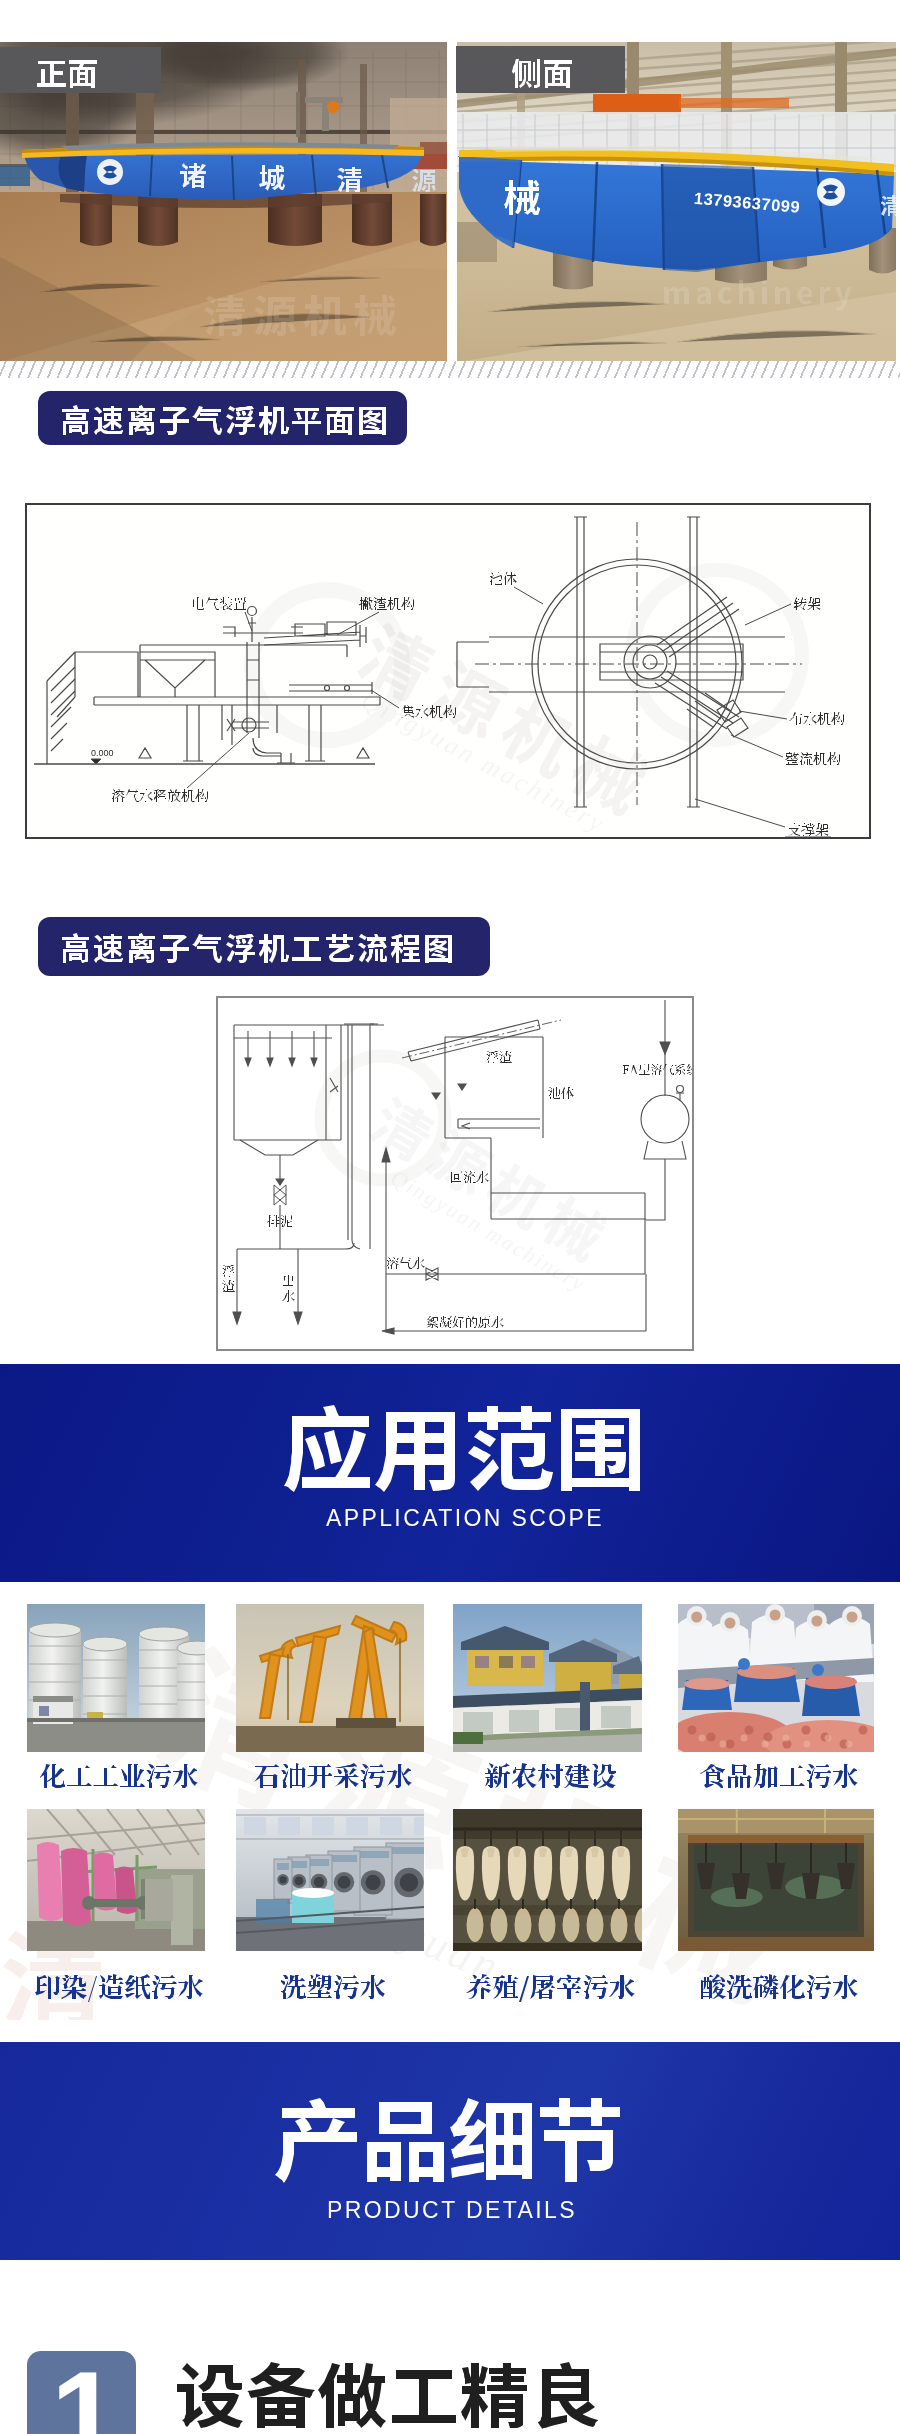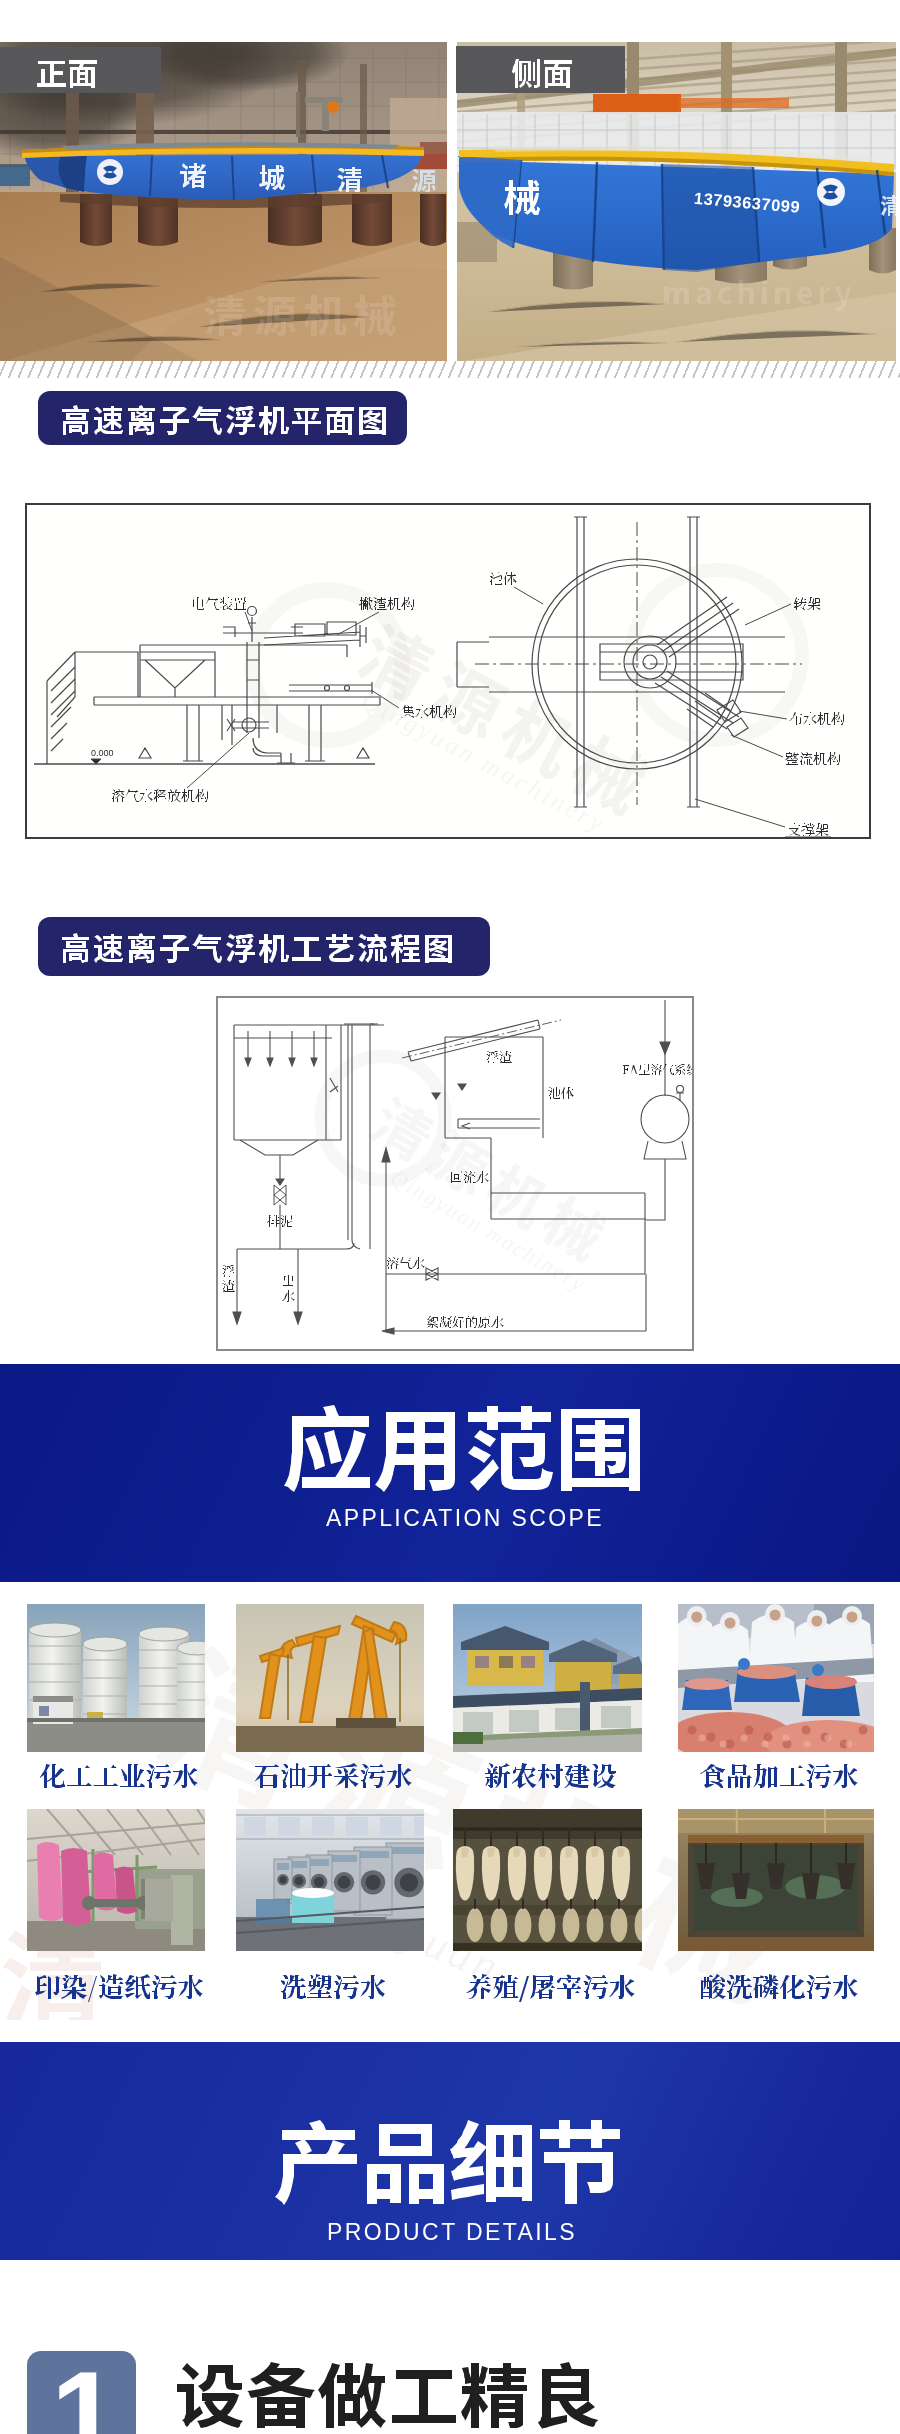--- a/index.html
+++ b/index.html
@@ -825,21 +825,21 @@
 
 <div class="abs" style="left:658px;top:1965px;width:236px;height:40px;">
 <svg width="236" height="40" viewBox="0 0 236 40">
         <path d="M61 22Q61 22 61 22Q61 23 60 23Q59 25 58 27Q56 28 54 29L54 29Q55 28 56 25Q57 23 58 21ZM58 25Q59 27 60 28Q62 30 63 30Q65 31 68 31L67 32Q66 32 65 34Q63 33 62 32Q60 31 59 29Q58 28 58 25ZM62 24 64 23 66 25Q66 25 66 25Q66 25 65 25Q64 28 63 29Q61 31 59 32Q57 34 53 34L53 34Q56 33 57 32Q59 30 60 28Q62 26 62 24ZM63 24V25H58L58 24ZM61 17Q63 18 64 18Q65 19 66 19Q67 20 67 21Q67 21 66 22Q66 22 65 22Q65 23 64 22Q64 21 64 20Q63 20 62 19Q62 18 61 18ZM61 18Q61 19 60 19Q60 19 60 19Q58 20 57 21Q56 22 54 23L54 23Q55 22 56 20Q57 18 58 17ZM62 11Q62 11 62 11Q62 11 61 11L62 11Q61 12 60 12Q59 13 58 14Q57 15 56 15V15H57Q57 16 56 17Q56 18 55 18L54 15Q54 15 55 14Q55 14 55 14Q56 14 56 13Q57 13 57 12Q58 11 58 11Q58 10 59 9ZM55 15Q55 15 57 15Q59 15 61 15Q63 15 65 14V15Q64 15 61 16Q59 17 56 17ZM62 12Q64 12 65 13Q66 14 66 14Q67 15 67 16Q67 16 67 17Q66 17 66 17Q65 17 64 17Q64 16 64 15Q63 14 63 13Q62 13 62 12ZM48 16H46V12H48ZM48 18Q48 19 48 20Q48 21 47 23Q47 24 45 25L45 25Q46 24 46 22Q46 21 46 20Q46 19 46 18V16H48ZM45 33Q45 33 45 34Q45 34 44 34Q44 34 43 34H43V16V15L46 16H52V17H45ZM50 16Q50 16 50 17Q50 17 50 17V22Q50 22 50 22H51Q51 22 51 22Q51 22 51 22Q51 22 51 22Q51 22 51 22Q51 22 52 22H52L52 22Q52 22 52 23Q53 23 53 23Q53 23 52 24Q52 24 51 24H50Q49 24 49 24Q49 23 49 23V16ZM51 12V16H49V12ZM51 16 52 15 55 17Q55 17 54 17Q54 17 54 17V33Q54 33 53 33Q53 33 52 33Q52 34 52 34H51V16ZM53 31V32H44V31ZM52 27V28H44V27ZM52 10Q52 10 53 10Q53 10 54 11Q55 11 55 12Q55 12 54 12H43L42 12H51Z M71 10Q73 10 74 10Q75 11 75 11Q76 12 76 13Q76 13 76 14Q75 14 75 14Q74 14 73 14Q73 13 73 13Q72 12 72 11Q71 11 71 10ZM69 15Q71 16 72 16Q73 17 73 17Q73 18 73 18Q73 19 73 19Q72 20 72 20Q71 20 71 19Q71 19 70 18Q70 17 69 17Q69 16 69 16ZM70 26Q71 26 71 26Q71 26 71 26Q71 26 71 25Q71 25 72 25Q72 24 72 24Q73 23 73 22Q74 20 75 18Q75 17 77 14L77 14Q77 15 76 16Q76 17 76 19Q75 20 75 21Q74 23 74 24Q74 24 74 25Q74 26 73 26Q73 27 73 27Q73 28 74 28Q74 29 74 29Q74 30 74 31Q74 31 74 32Q74 33 74 34Q73 34 72 34Q72 34 71 34Q71 34 71 33Q71 32 71 30Q71 29 71 28Q71 28 70 27Q70 27 70 27Q70 27 69 27V26Q69 26 69 26Q70 26 70 26Q70 26 70 26ZM75 21H89L91 19Q91 19 91 19Q91 19 92 20Q92 20 93 21Q93 21 94 21Q94 22 93 22Q93 22 93 22H76ZM83 10 87 10Q87 10 87 10Q87 11 86 11V21H83ZM78 10 83 11Q83 11 82 12Q82 12 82 12Q81 15 80 17Q78 19 77 20L76 20Q77 18 78 16Q78 13 78 10ZM79 15H88L90 13Q90 13 90 13Q91 13 91 14Q92 14 92 15Q93 15 93 15Q93 16 92 16H79ZM85 21H88Q88 21 88 22Q88 22 88 22V30Q88 31 88 31Q88 31 89 31H90Q90 31 91 31Q91 31 91 31Q91 31 91 31Q92 31 92 30Q92 30 92 30Q92 29 92 28Q93 28 93 27H93L93 31Q94 31 94 31Q94 31 94 32Q94 32 94 33Q93 33 92 33Q91 34 90 34H88Q87 34 86 33Q85 33 85 33Q85 32 85 31ZM80 21H83Q83 23 82 25Q82 27 81 29Q80 31 79 32Q77 33 74 34L74 34Q77 32 78 30Q79 28 79 26Q80 24 80 21Z M115 25Q115 26 115 26Q115 26 114 26L114 25Q114 26 114 26Q114 27 114 28Q114 29 113 29H114L113 30L111 28Q111 28 111 28Q112 28 112 28L112 29Q112 28 112 27Q112 27 112 26Q112 25 113 25ZM119 27Q119 27 119 27Q119 27 120 28Q120 28 121 29Q121 29 120 29H113V28H118ZM114 15Q114 16 116 17Q117 17 118 18Q119 18 121 19L121 19Q119 19 119 21Q117 20 116 19Q114 17 113 15ZM114 10Q114 10 114 10Q114 10 114 11V21Q114 21 113 21Q113 22 112 22Q112 22 111 22H111V9ZM118 21Q118 21 118 21Q118 22 118 22V34Q118 34 117 34Q117 34 117 34Q116 34 116 34H115V21ZM119 12Q119 12 119 12Q119 12 118 12Q117 13 116 14Q115 15 114 16L114 15Q114 14 115 13Q115 12 116 10ZM110 22Q109 22 109 22Q109 22 109 22Q108 24 107 26Q106 27 105 28L104 28Q105 27 106 25Q106 23 106 21ZM109 23 111 22 113 24Q113 24 113 24Q112 24 112 24Q111 26 110 28Q109 30 108 32Q106 33 104 34L104 34Q106 33 107 31Q108 29 109 27Q109 25 110 23ZM112 16Q111 18 109 19Q107 21 105 22L105 21Q106 20 108 18Q109 17 109 15H112ZM106 11Q108 11 109 11Q109 12 110 12Q110 13 110 14Q110 14 110 14Q109 15 109 15Q108 15 108 14Q108 14 107 13Q107 12 107 12Q106 11 106 11ZM106 25Q107 26 108 26Q109 27 109 27Q109 28 108 28Q108 28 108 28Q107 28 107 28Q107 27 106 27Q106 26 106 25ZM110 23V24H107L107 23ZM118 22Q118 22 119 22Q119 22 119 23Q120 23 120 24Q120 24 120 24H113L113 23H117ZM118 13Q118 13 118 14Q119 14 119 15Q120 15 120 15Q120 16 120 16H105L105 15H116ZM100 33Q100 33 99 33Q99 33 98 33H97V21L98 19L100 20H100ZM101 20 103 19 105 21Q105 21 104 21V31Q104 31 104 32Q103 32 103 32Q102 32 102 32H102V20ZM103 30V30H99V30ZM103 20V21H99V20ZM101 13Q101 17 99 20Q98 24 95 26L95 26Q96 24 97 22Q97 19 98 17Q98 14 98 12H101ZM103 10Q103 10 104 11Q104 11 105 11Q106 12 106 12Q106 13 105 13H95L95 12H102Z M134 10 138 10Q138 11 137 11Q137 11 137 11V30Q137 30 137 30Q137 31 138 31H141Q142 31 142 31Q143 31 143 31Q143 30 143 30Q144 30 144 30Q144 30 144 29Q145 27 145 26H145L146 30Q146 31 147 31Q147 31 147 32Q147 32 146 33Q146 33 144 33Q143 34 140 34H138Q136 34 135 33Q134 33 134 32Q134 32 134 31ZM142 14 146 16Q146 17 145 17Q145 17 145 17Q143 18 142 20Q140 21 138 23Q136 24 134 25Q131 27 129 28L129 27Q131 26 133 24Q135 23 137 21Q138 19 140 17Q141 15 142 14ZM125 18 126 17 129 18Q129 18 129 18Q129 18 128 18V34Q128 34 128 34Q128 34 127 34Q126 34 126 34H125ZM128 10 132 11Q132 11 132 11Q131 12 131 11Q130 14 128 16Q127 19 125 21Q124 22 122 24L122 23Q123 22 124 20Q125 17 126 15Q127 12 128 10Z M150 26Q150 26 151 26Q151 26 151 26Q151 26 151 25Q151 25 152 25Q152 24 152 23Q152 23 153 21Q154 20 154 18Q155 16 157 13L157 13Q157 14 156 16Q156 17 155 18Q155 20 155 21Q154 22 154 23Q154 24 154 25Q153 26 153 26Q153 27 153 27Q153 28 153 28Q154 29 154 29Q154 30 154 31Q154 31 154 32Q154 33 154 34Q153 34 152 34Q152 34 151 34Q151 34 151 33Q151 32 151 30Q151 29 151 28Q151 28 150 27Q150 27 150 27Q149 27 149 27V26Q149 26 149 26Q149 26 150 26Q150 26 150 26ZM149 16Q150 16 151 16Q152 17 153 17Q153 18 153 19Q153 19 153 20Q153 20 152 20Q151 20 151 20Q151 19 150 18Q150 18 149 17Q149 16 148 16ZM151 10Q153 10 154 11Q155 11 155 12Q156 12 156 13Q156 14 155 14Q155 14 154 15Q154 15 153 14Q153 13 152 13Q152 12 151 11Q151 11 150 10ZM163 18Q163 19 162 20Q162 21 162 22Q161 23 161 24H161L160 25L157 24Q157 23 158 23Q158 23 159 23L158 24Q158 23 158 22Q159 21 159 20Q159 19 160 18ZM169 23V24H160L160 23ZM168 23 169 22 172 24Q172 24 171 24Q171 27 170 29Q170 31 169 32Q169 33 168 33Q167 34 167 34Q166 34 164 34Q164 34 164 33Q164 33 164 32Q164 32 163 32Q162 31 161 31V31Q162 31 163 31Q163 31 164 31Q165 31 165 31Q166 31 166 31Q166 31 166 31Q167 31 167 30Q167 29 168 27Q168 25 168 23ZM169 10Q169 10 169 10Q169 10 170 11Q170 11 171 12Q171 12 171 12Q171 13 171 13H158L158 12H167ZM171 16Q171 16 171 16Q171 16 172 17Q172 17 172 17Q173 18 173 18Q173 19 173 19H156L156 18H169Z M189 11V31Q189 32 189 32Q188 33 187 34Q186 34 185 34Q184 34 184 33Q184 32 184 32Q183 32 183 31Q182 31 181 31V31Q181 31 182 31Q182 31 183 31Q183 31 184 31Q185 31 185 31Q185 31 186 31Q186 31 186 30V10L190 10Q190 10 190 10Q189 11 189 11ZM175 17H183V18H175ZM181 17H181L183 16L186 18Q185 18 185 18Q185 18 185 18Q184 21 183 24Q182 26 180 28Q178 30 175 32L175 32Q177 30 178 27Q179 25 180 23Q181 20 181 17ZM189 13Q189 17 191 19Q192 22 193 23Q195 25 196 27Q198 28 200 29L200 29Q199 29 198 30Q197 31 197 32Q195 30 194 29Q193 27 192 25Q191 23 190 20Q189 17 189 14ZM196 14 199 16Q199 17 199 17Q199 17 198 17Q197 17 196 18Q195 19 194 20Q192 21 191 22L191 21Q192 20 192 19Q193 18 194 16Q195 15 196 14Z" fill="#16338e"></path>
       </svg>
 </div>
 
 <div class="abs" style="left:0;top:2042px;width:900px;height:218px;background:linear-gradient(115deg,#16289c 0%,#1b31a4 40%,#1e37a8 60%,#17289c 85%,#13239a 100%);overflow:hidden;">
 
 </div>
-<div class="abs" style="left:0;top:2042px;width:804px;height:218px;margin-top:22px;">
+<div class="abs" style="left:0;top:2042px;width:804px;height:218px;">
 <svg width="900" height="218" viewBox="0 0 900 218">
 
 <path d="M289 90H357V100H289ZM282 66H355V76H282ZM283 90H294V103Q294 107 294 112Q293 117 292 122Q291 127 289 132Q287 137 284 141Q283 140 282 138Q280 137 278 135Q277 134 275 133Q279 129 281 123Q282 118 283 112Q283 107 283 102ZM295 79 304 75Q307 78 309 81Q311 85 312 87L302 92Q301 89 299 85Q297 82 295 79ZM333 76 345 80Q342 83 340 87Q337 91 335 94L326 90Q328 88 329 86Q330 83 331 81Q332 78 333 76ZM309 59 320 56Q322 58 324 61Q325 64 326 66L315 70Q314 67 312 64Q311 61 309 59Z M390 70V82H421V70ZM379 60H432V92H379ZM367 100H401V139H390V110H377V140H367ZM409 100H444V140H433V110H419V140H409ZM371 125H395V135H371ZM413 125H438V135H413Z M454 117Q454 116 453 114Q453 112 452 111Q452 109 451 107Q453 107 454 106Q456 104 458 102Q460 101 462 99Q464 96 467 93Q470 89 473 85Q475 81 478 77L487 83Q481 91 474 98Q467 106 460 112V112Q460 112 459 113Q458 113 457 114Q456 115 455 115Q454 116 454 117ZM454 117 454 109 458 105 483 102Q483 104 483 107Q484 109 484 111Q475 112 470 113Q464 114 461 115Q458 115 457 116Q455 116 454 117ZM454 95Q453 94 453 92Q452 90 451 88Q451 87 450 85Q452 85 453 83Q454 82 456 80Q457 79 458 76Q460 74 462 71Q463 67 465 64Q467 60 468 56L479 60Q476 66 473 71Q470 76 467 81Q463 86 460 90V90Q460 90 459 90Q458 91 457 92Q456 93 455 94Q454 94 454 95ZM454 95 453 88 458 85 477 83Q477 85 477 88Q476 90 476 92Q470 93 466 93Q462 93 459 94Q457 94 456 94Q454 95 454 95ZM451 126Q455 125 460 124Q466 123 472 122Q478 121 484 120L484 130Q476 131 468 133Q459 134 452 136ZM492 123H526V133H492ZM491 93H526V103H491ZM504 69H513V128H504ZM486 61H532V137H522V71H496V138H486Z M602 88H613V117Q613 121 612 123Q611 126 608 127Q605 129 600 129Q596 129 590 129Q590 126 589 123Q588 120 587 118Q589 118 592 118Q595 118 597 118Q599 118 600 118Q601 118 602 118Q602 117 602 116ZM565 95H577V140H565ZM544 88H607V99H544ZM540 65H620V75H540ZM559 56H570V84H559ZM591 56H602V84H591Z" fill="#ffffff"></path>
 <text x="452" y="176" text-anchor="middle" font-family="Liberation Sans,sans-serif" font-size="23" fill="#ffffff" letter-spacing="2.4">PRODUCT DETAILS</text>
 </svg></div>
 
 <div class="abs" style="left:27px;top:2351px;width:109px;height:83px;background:#5f749c;border-radius:14px 14px 0 0;"></div>
 <div class="abs" style="left:27px;top:2351px;width:109px;height:83px;overflow:hidden;">
 <svg width="109" height="83" viewBox="0 0 109 83">
         <text x="58" y="106" text-anchor="middle" font-family="Liberation Sans,sans-serif" font-size="122" font-weight="bold" fill="#ffffff">1</text>

